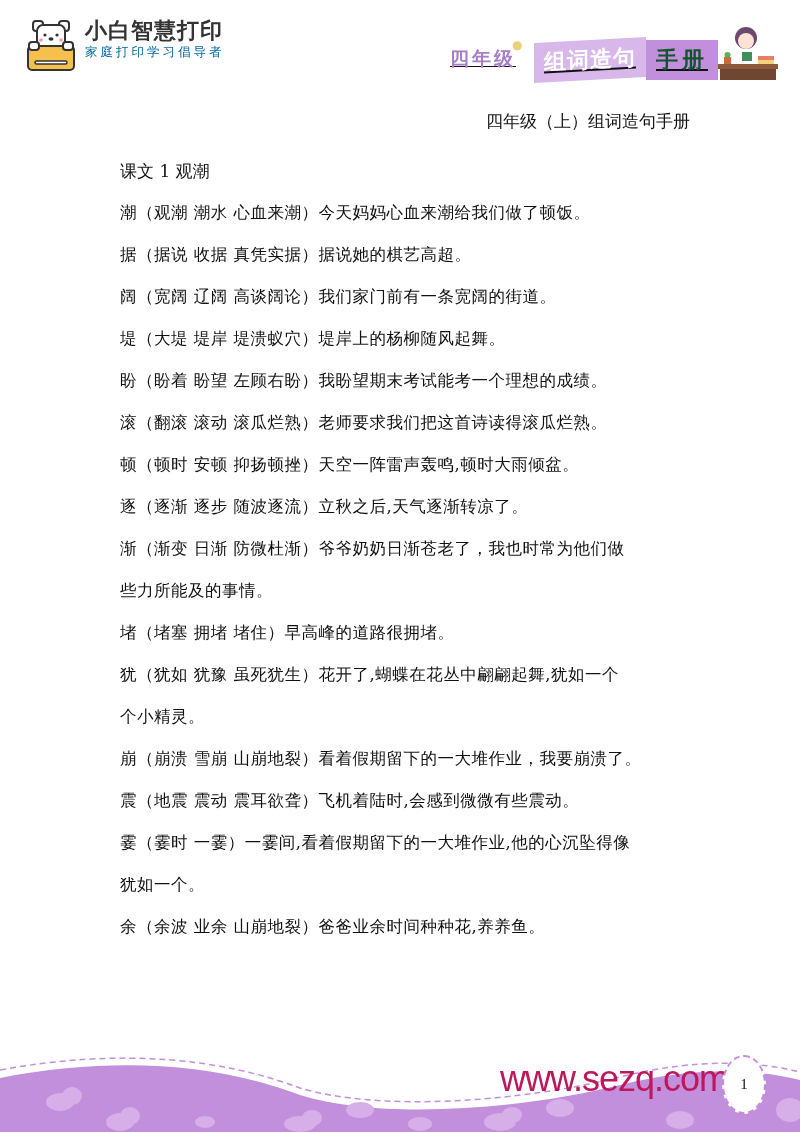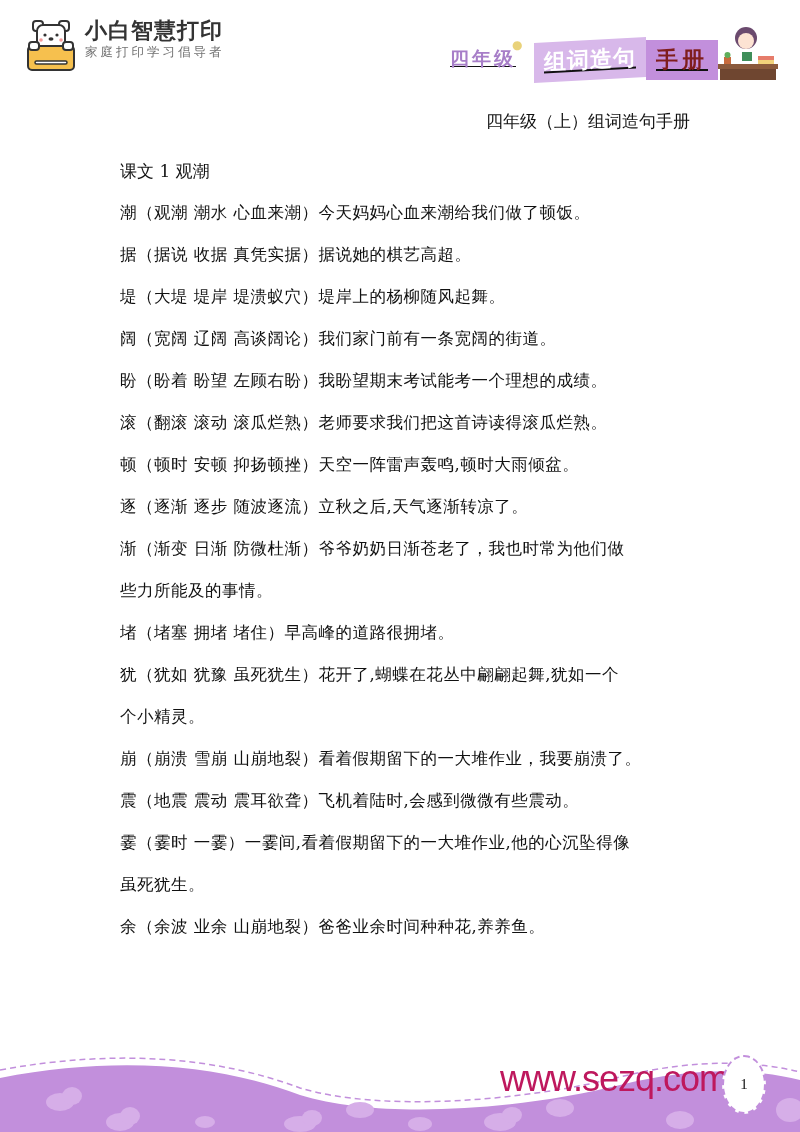--- a/index.html
+++ b/index.html
@@ -3,28 +3,28 @@
   <meta charset="utf-8">
   <style>
     html, body { margin: 0; padding: 0; background: #ffffff; }
     body { width: 800px; height: 1132px; position: relative; overflow: hidden;
            font-family: "DejaVu Serif", "Liberation Serif", serif; color: #111; }
     .header { position: absolute; left: 0; top: 0; width: 800px; height: 90px; }
     .logo { position: absolute; left: 25px; top: 18px; display: flex; align-items: flex-start; }
     .logo-icon { width: 52px; height: 56px; position: relative; }
     .logo-text { margin-left: 8px; font-family: "DejaVu Sans", "Liberation Sans", sans-serif; }
     .logo-title { font-size: 22px; font-weight: bold; color: #333; letter-spacing: 1px; line-height: 26px; }
-    .logo-sub { font-size: 12.5px; color: #737373; letter-spacing: 3px; line-height: 16px; }
+    .logo-sub { font-size: 12.5px; color: #0369a1; letter-spacing: 3px; line-height: 16px; }
     .banner { position: absolute; left: 450px; top: 20px; height: 60px; display: flex; align-items: flex-end; text-decoration: underline; }
     .grade { font-family: "DejaVu Sans", "Liberation Sans", sans-serif; font-size: 19px; font-weight: bold;
              color: #a77ec8; letter-spacing: 3px; margin-bottom: 8px; }
     .tag1 { position: relative; margin-left: 18px; background: #d8b8ea; color: #fff;
             font-family: "DejaVu Sans", "Liberation Sans", sans-serif; font-size: 22px; font-weight: bold;
             padding: 5px 10px; letter-spacing: 1px; transform: skewY(-3deg); }
-    .tag2 { background: #c28fdc; color: #7f1d1d; font-family: "DejaVu Sans", "Liberation Sans", sans-serif;
+    .tag2 { background: #c28fdc; color: #14532d; font-family: "DejaVu Sans", "Liberation Sans", sans-serif;
             font-size: 22px; font-weight: bold; padding: 5px 10px; letter-spacing: 4px; }
     .desk { width: 60px; height: 56px; position: relative; }
     .content { position: absolute; left: 120px; top: 100px; width: 570px; }
     .doc-title { text-align: right; font-size: 17px; margin: 10px 0 0 0; line-height: 22px; }
     .section { font-size: 17px; margin-top: 28px; line-height: 22px; }
     .entry { font-size: 16.5px; line-height: 22px; margin-top: 20px; letter-spacing: 0.5px; }
     .entry.cont { margin-top: 20px; }
     .footer { position: absolute; left: 0; top: 1040px; width: 800px; height: 92px; }
     .watermark { position: absolute; left: 500px; top: 1058px; font-family: "Liberation Sans", sans-serif;
                  font-size: 36px; color: #be185d; letter-spacing: -1px; }
@@ -79,35 +79,35 @@
       </svg>
     </div>
   </div>
 </div>
 
 <div class="content">
   <div class="doc-title">四年级（上）组词造句手册</div>
   <div class="section">课文 1 观潮</div>
   <div class="entry">潮（观潮  潮水  心血来潮）今天妈妈心血来潮给我们做了顿饭。</div>
   <div class="entry">据（据说  收据  真凭实据）据说她的棋艺高超。</div>
+  <div class="entry">阔（宽阔  辽阔  高谈阔论）我们家门前有一条宽阔的街道。</div>
   <div class="entry">堤（大堤  堤岸  堤溃蚁穴）堤岸上的杨柳随风起舞。</div>
-  <div class="entry">阔（宽阔  辽阔  高谈阔论）我们家门前有一条宽阔的街道。</div>
   <div class="entry">盼（盼着  盼望  左顾右盼）我盼望期末考试能考一个理想的成绩。</div>
   <div class="entry">滚（翻滚  滚动  滚瓜烂熟）老师要求我们把这首诗读得滚瓜烂熟。</div>
   <div class="entry">顿（顿时  安顿  抑扬顿挫）天空一阵雷声轰鸣,顿时大雨倾盆。</div>
   <div class="entry">逐（逐渐  逐步  随波逐流）立秋之后,天气逐渐转凉了。</div>
   <div class="entry">渐（渐变  日渐  防微杜渐）爷爷奶奶日渐苍老了，我也时常为他们做</div>
   <div class="entry cont">些力所能及的事情。</div>
   <div class="entry">堵（堵塞  拥堵  堵住）早高峰的道路很拥堵。</div>
   <div class="entry">犹（犹如  犹豫  虽死犹生）花开了,蝴蝶在花丛中翩翩起舞,犹如一个</div>
   <div class="entry cont">个小精灵。</div>
   <div class="entry">崩（崩溃  雪崩  山崩地裂）看着假期留下的一大堆作业，我要崩溃了。</div>
   <div class="entry">震（地震  震动  震耳欲聋）飞机着陆时,会感到微微有些震动。</div>
   <div class="entry">霎（霎时  一霎）一霎间,看着假期留下的一大堆作业,他的心沉坠得像</div>
-  <div class="entry cont">虽死犹生。</div>
+  <div class="entry cont">犹如一个。</div>
   <div class="entry">余（余波  业余  山崩地裂）爸爸业余时间种种花,养养鱼。</div>
 </div>
 
 <div class="footer">
   <svg width="800" height="92" viewBox="0 0 800 92">
     <path d="M0 38 C 120 15, 220 25, 300 55 C 380 80, 520 70, 620 45 C 700 25, 760 30, 800 40 L800 92 L0 92 Z" fill="#c28fdc"></path>
     <path d="M0 30 C 120 8, 220 18, 300 48 C 380 72, 520 62, 620 37 C 700 17, 760 22, 800 32" fill="none" stroke="#c28fdc" stroke-width="1.5" stroke-dasharray="6 4"></path>
     <g fill="#d6aee8">
       <ellipse cx="60" cy="62" rx="14" ry="9"></ellipse>
         <ellipse cx="72" cy="56" rx="10" ry="9"></ellipse>

